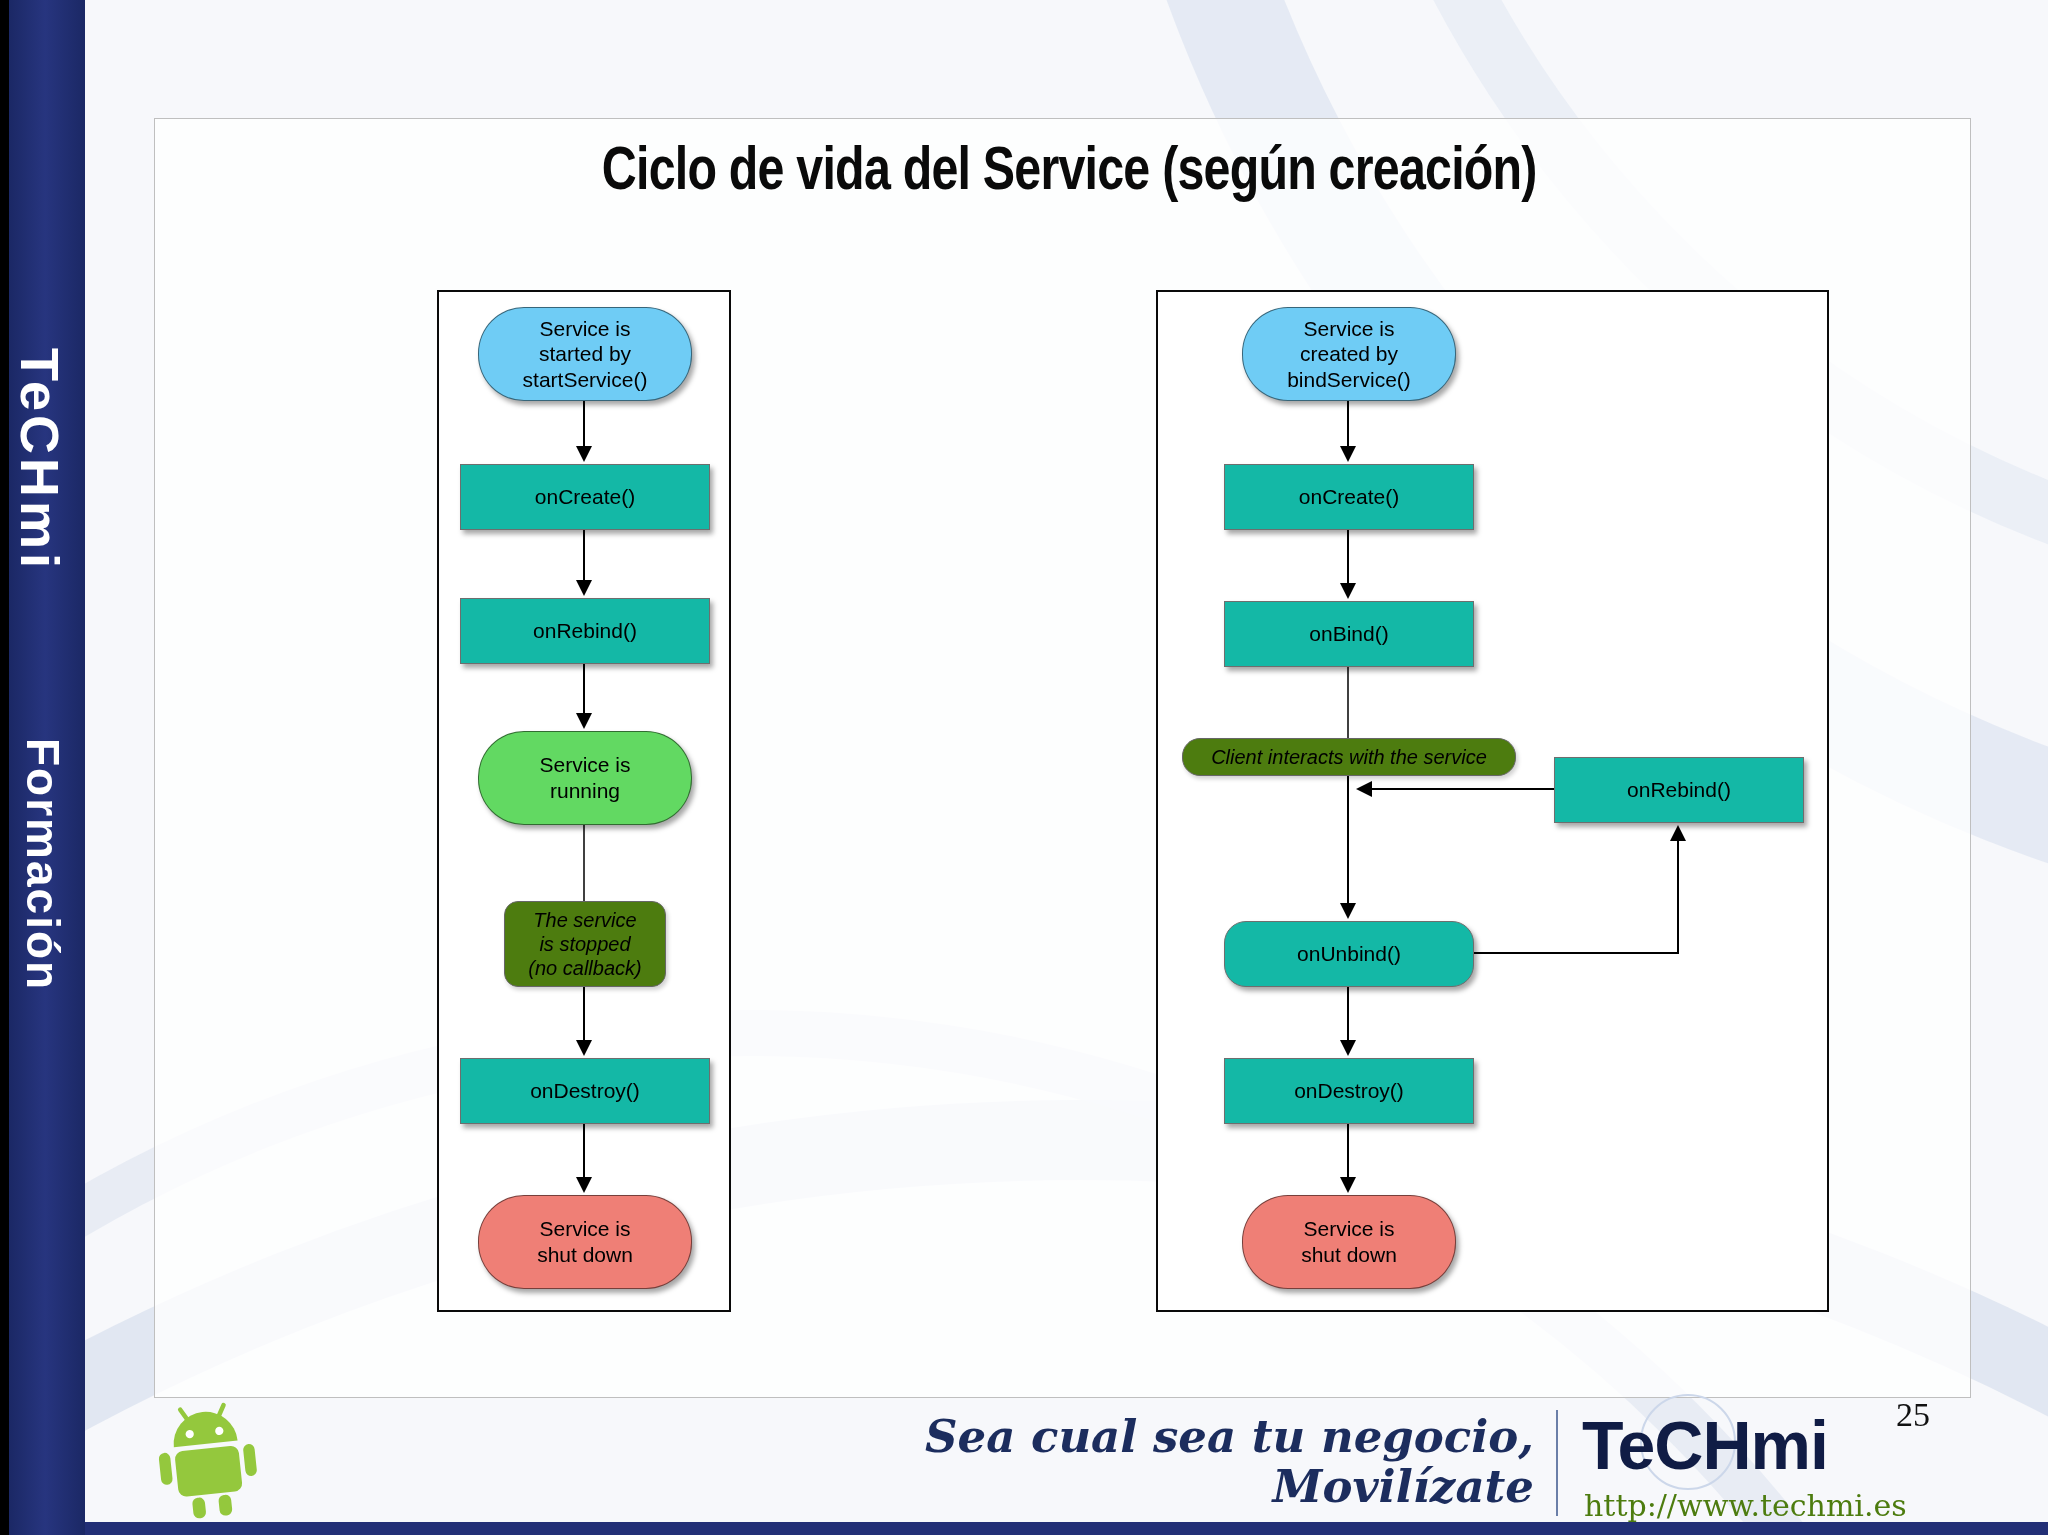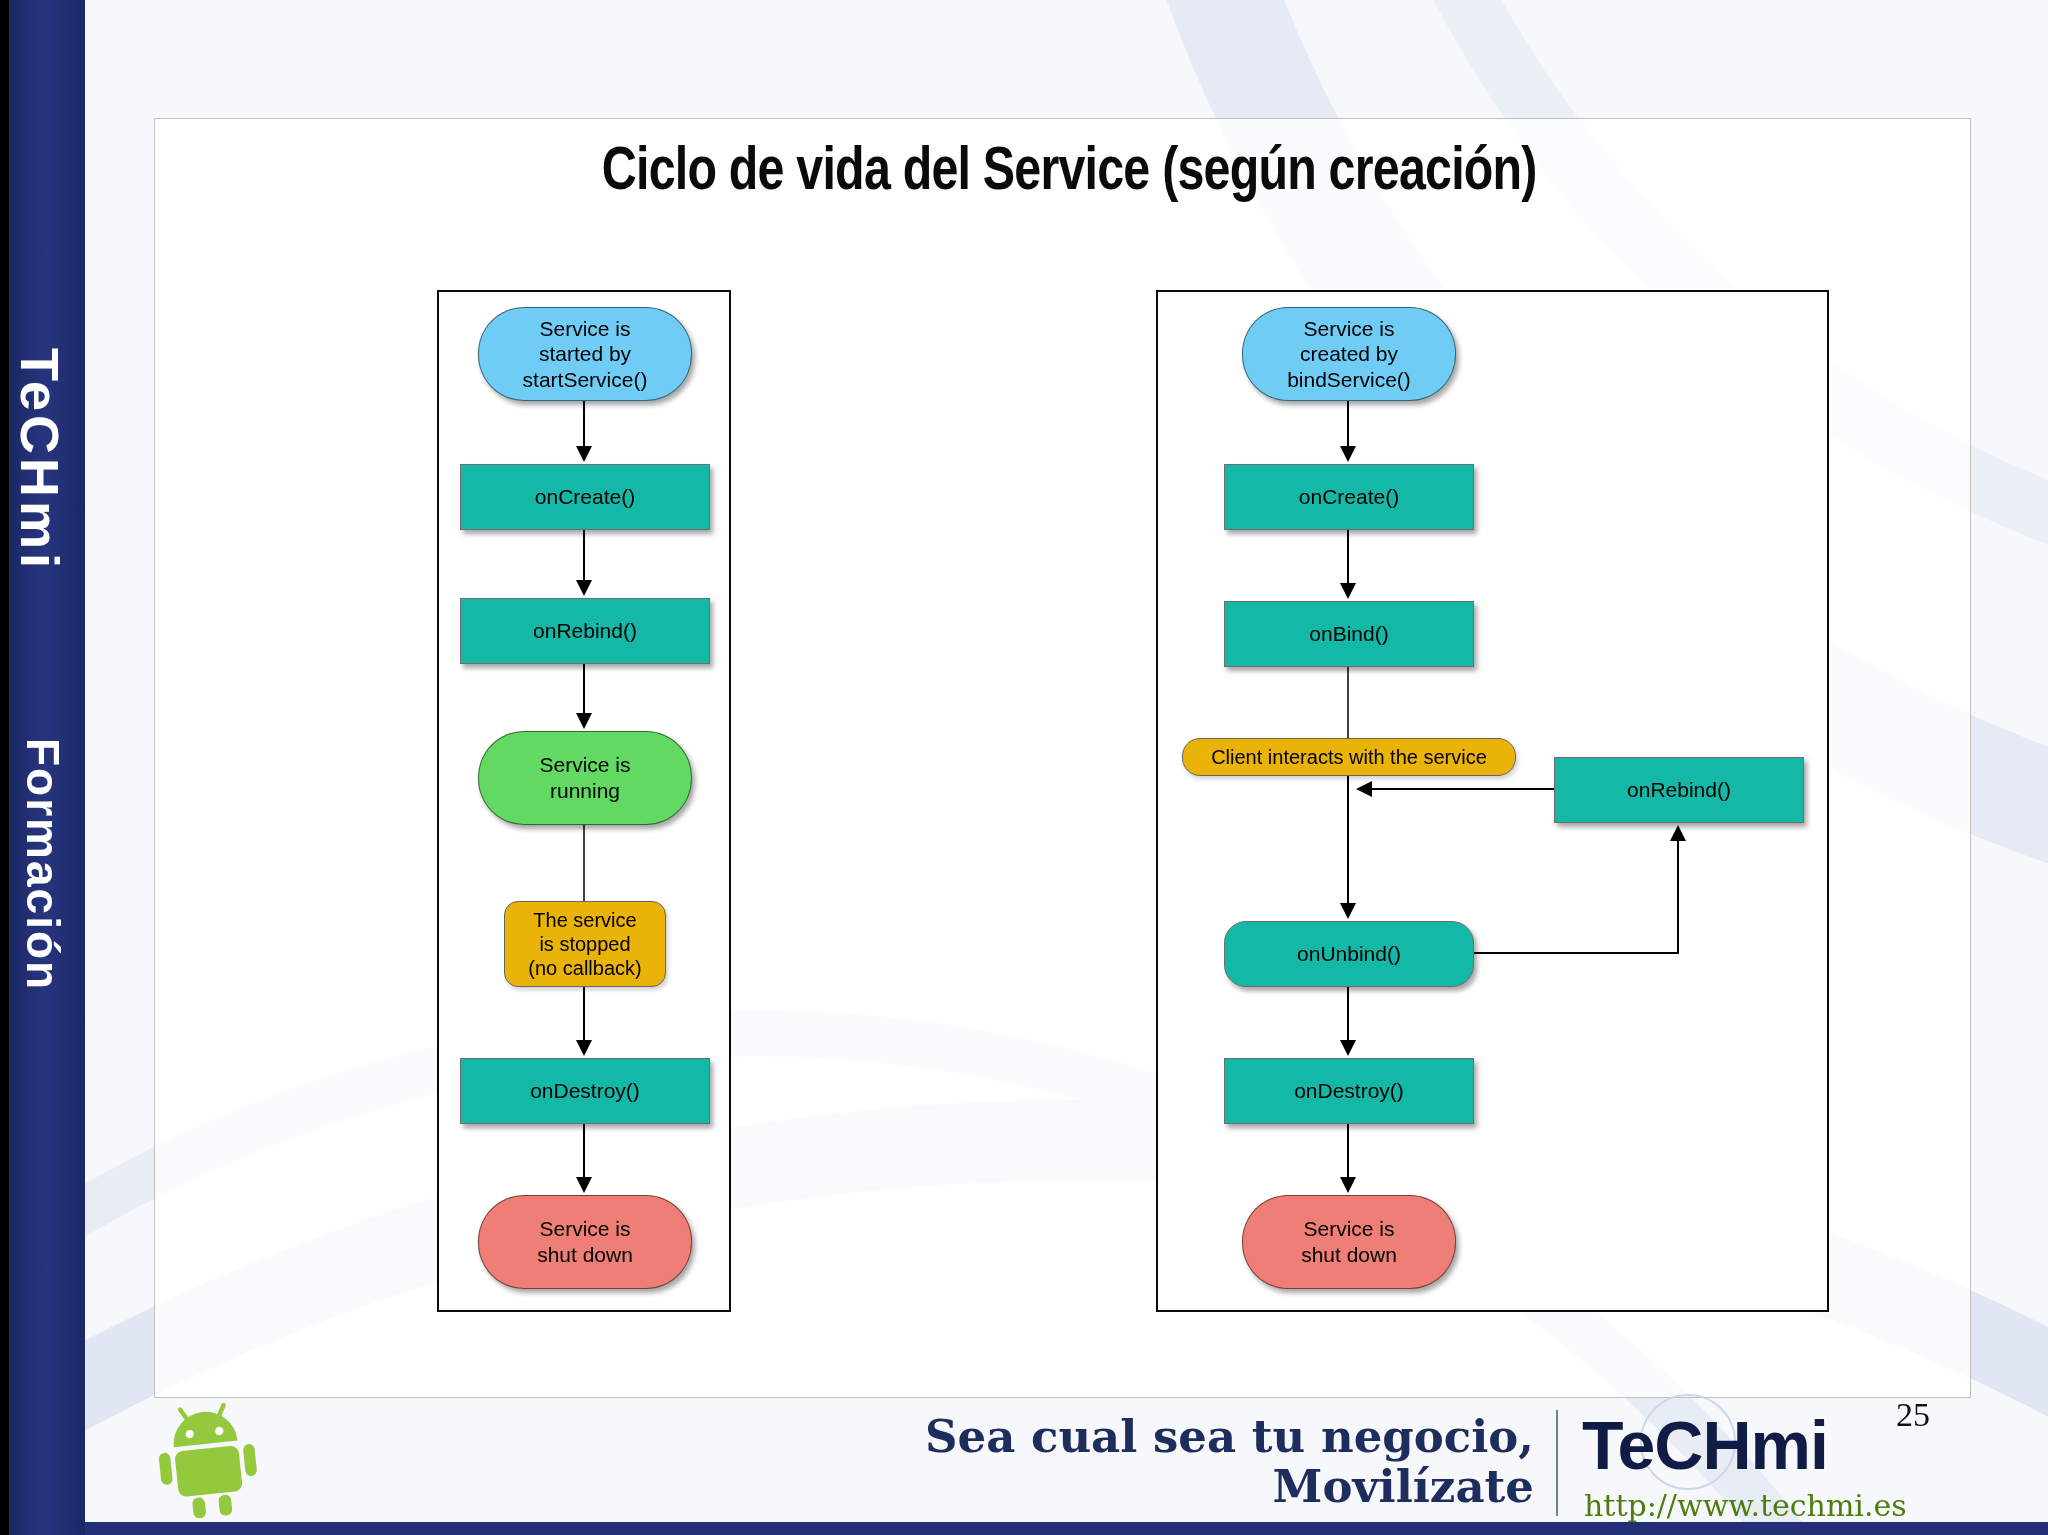--- a/index.html
+++ b/index.html
@@ -37,22 +37,22 @@
 
   .node-rect{position:absolute;background:#14b8a6;border:1px solid #6e6e6e;
              box-shadow:3px 4px 5px rgba(0,0,0,0.35);display:flex;align-items:center;
              justify-content:center;font-size:21px;white-space:pre-line;text-align:center;}
   .stadium{position:absolute;border-radius:46px;border:1px solid rgba(0,0,0,0.5);
            box-shadow:3px 4px 5px rgba(0,0,0,0.35);display:flex;align-items:center;
            justify-content:center;font-size:21px;line-height:1.22;white-space:pre-line;text-align:center;}
   .stadium.blue{background:#6fccf5;}
   .stadium.green{background:#62d962;}
   .stadium.red{background:#ef7f76;}
-  .note{position:absolute;background:#eab308;border:1.5px solid #666;border-radius:14px;
-        display:flex;align-items:center;justify-content:center;
+  .note{position:absolute;background:#4d7c0f;border:1.5px solid #666;border-radius:14px;
+        display:flex;align-items:center;justify-content:center;font-style:italic;
         font-size:20px;line-height:1.2;white-space:pre-line;text-align:center;
         box-shadow:2px 3px 4px rgba(0,0,0,0.18);}
   .client-pill{border-radius:18px;}
 
   
   #l-start{left:39px;top:15px;width:212px;height:92px;}
   #l-create{left:21px;top:172px;width:248px;height:64px;}
   #l-onstart{left:21px;top:306px;width:248px;height:64px;}
   #l-running{left:39px;top:439px;width:212px;height:92px;}
   #l-note{left:65px;top:609px;width:160px;height:84px;}
@@ -65,21 +65,21 @@
   #r-bind{left:66px;top:309px;width:248px;height:64px;}
   #r-clientnote{left:24px;top:446px;width:332px;height:36px;}
   #r-rebind{left:396px;top:465px;width:248px;height:64px;}
   #r-unbind{left:66px;top:629px;width:248px;height:64px;border-radius:22px;}
   #r-destroy{left:66px;top:766px;width:248px;height:64px;}
   #r-end{left:84px;top:903px;width:212px;height:92px;}
 
   
   .android-logo{position:absolute;left:150px;top:1398px;width:115px;height:126px;z-index:3;}
   .tagline{position:absolute;right:514px;top:1412px;text-align:right;z-index:3;
-           font-family:"DejaVu Serif",serif;font-weight:bold;color:#1c2d5e;}
+           font-family:"DejaVu Serif",serif;font-style:italic;font-weight:bold;color:#1c2d5e;}
   .tagline-line1{font-size:45px;line-height:1.12;}
   .tagline-line2{font-size:45px;line-height:1.12;}
   .footer-divider{position:absolute;left:1556px;top:1410px;width:2px;height:106px;background:#6b7fa8;z-index:3;}
   .logo-circle{position:absolute;left:1640px;top:1394px;width:92px;height:92px;border-radius:50%;
                border:2px solid #ccd7ea;z-index:3;}
   .footer-brand{position:absolute;left:1582px;top:1406px;font-size:68px;font-weight:bold;
                 letter-spacing:-1px;color:#101c45;z-index:4;font-family:"Liberation Sans",sans-serif;}
   .footer-url{position:absolute;left:1584px;top:1488px;font-size:30px;color:#4d7c0f;
               font-family:"DejaVu Serif",serif;z-index:4;}
   .page-number{position:absolute;left:1896px;top:1396px;font-size:34px;color:#111;

